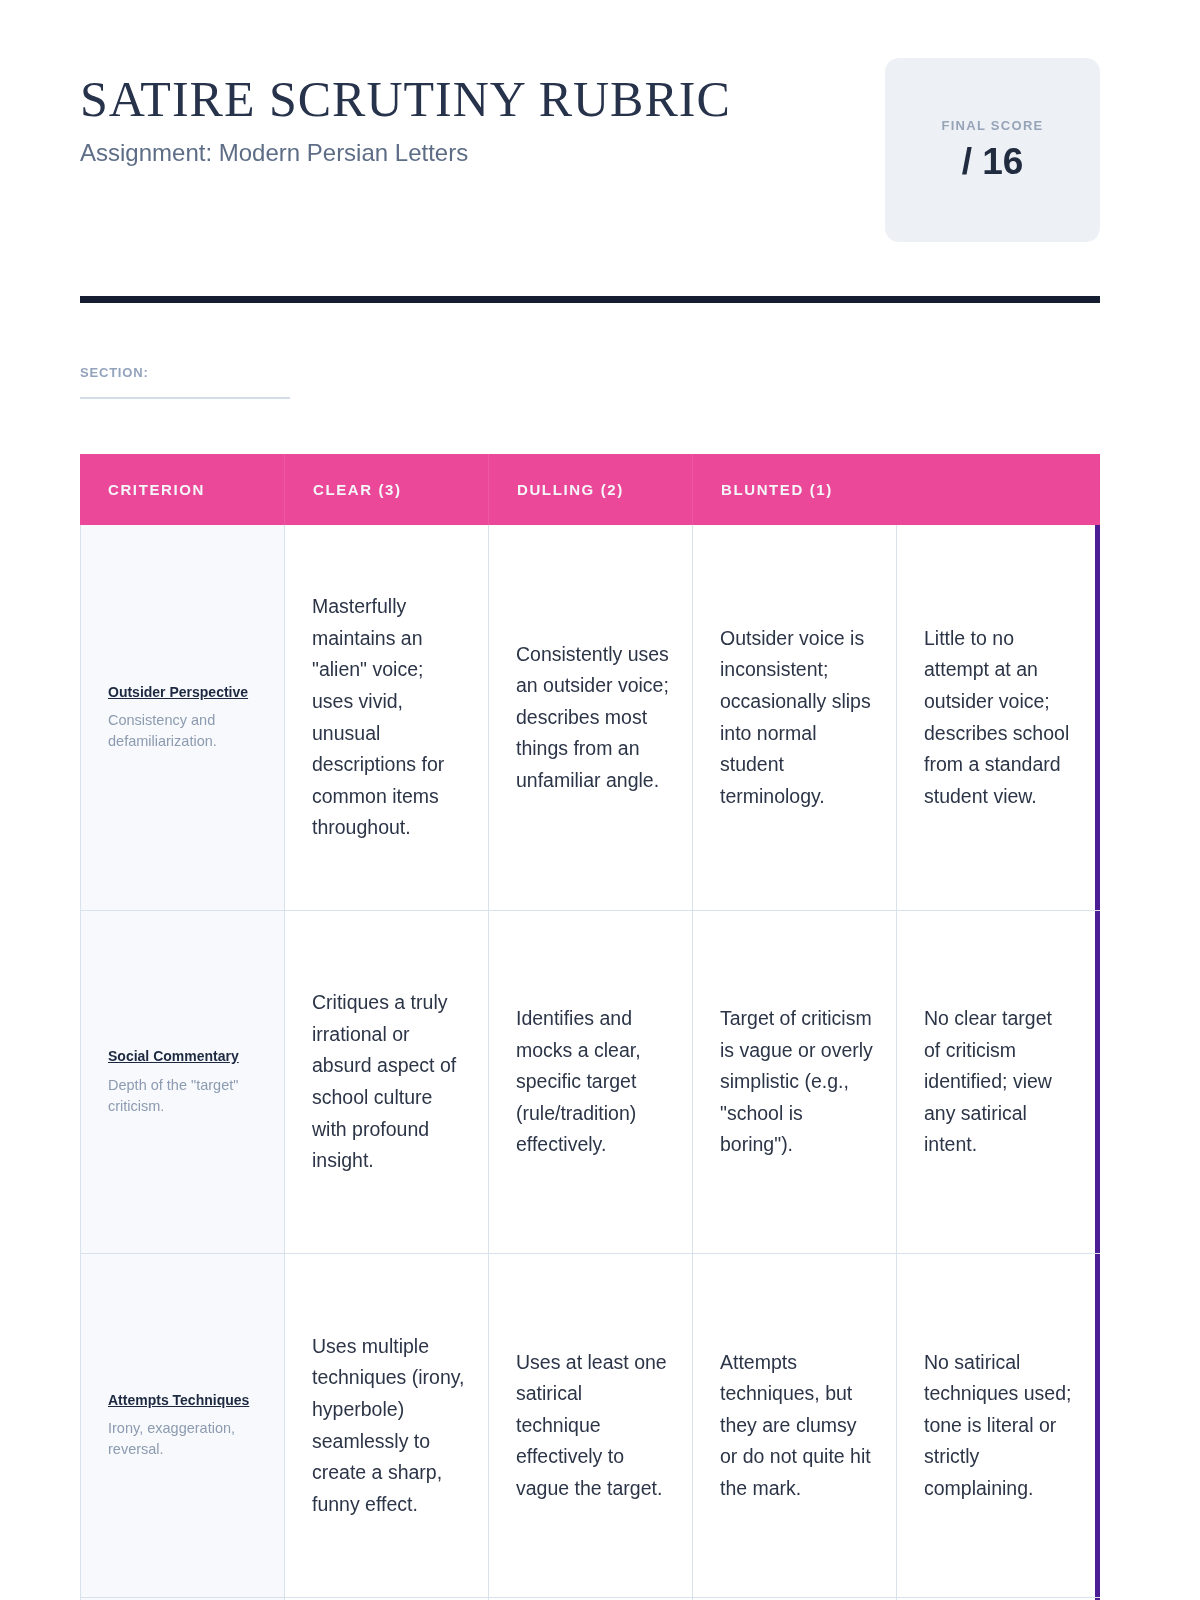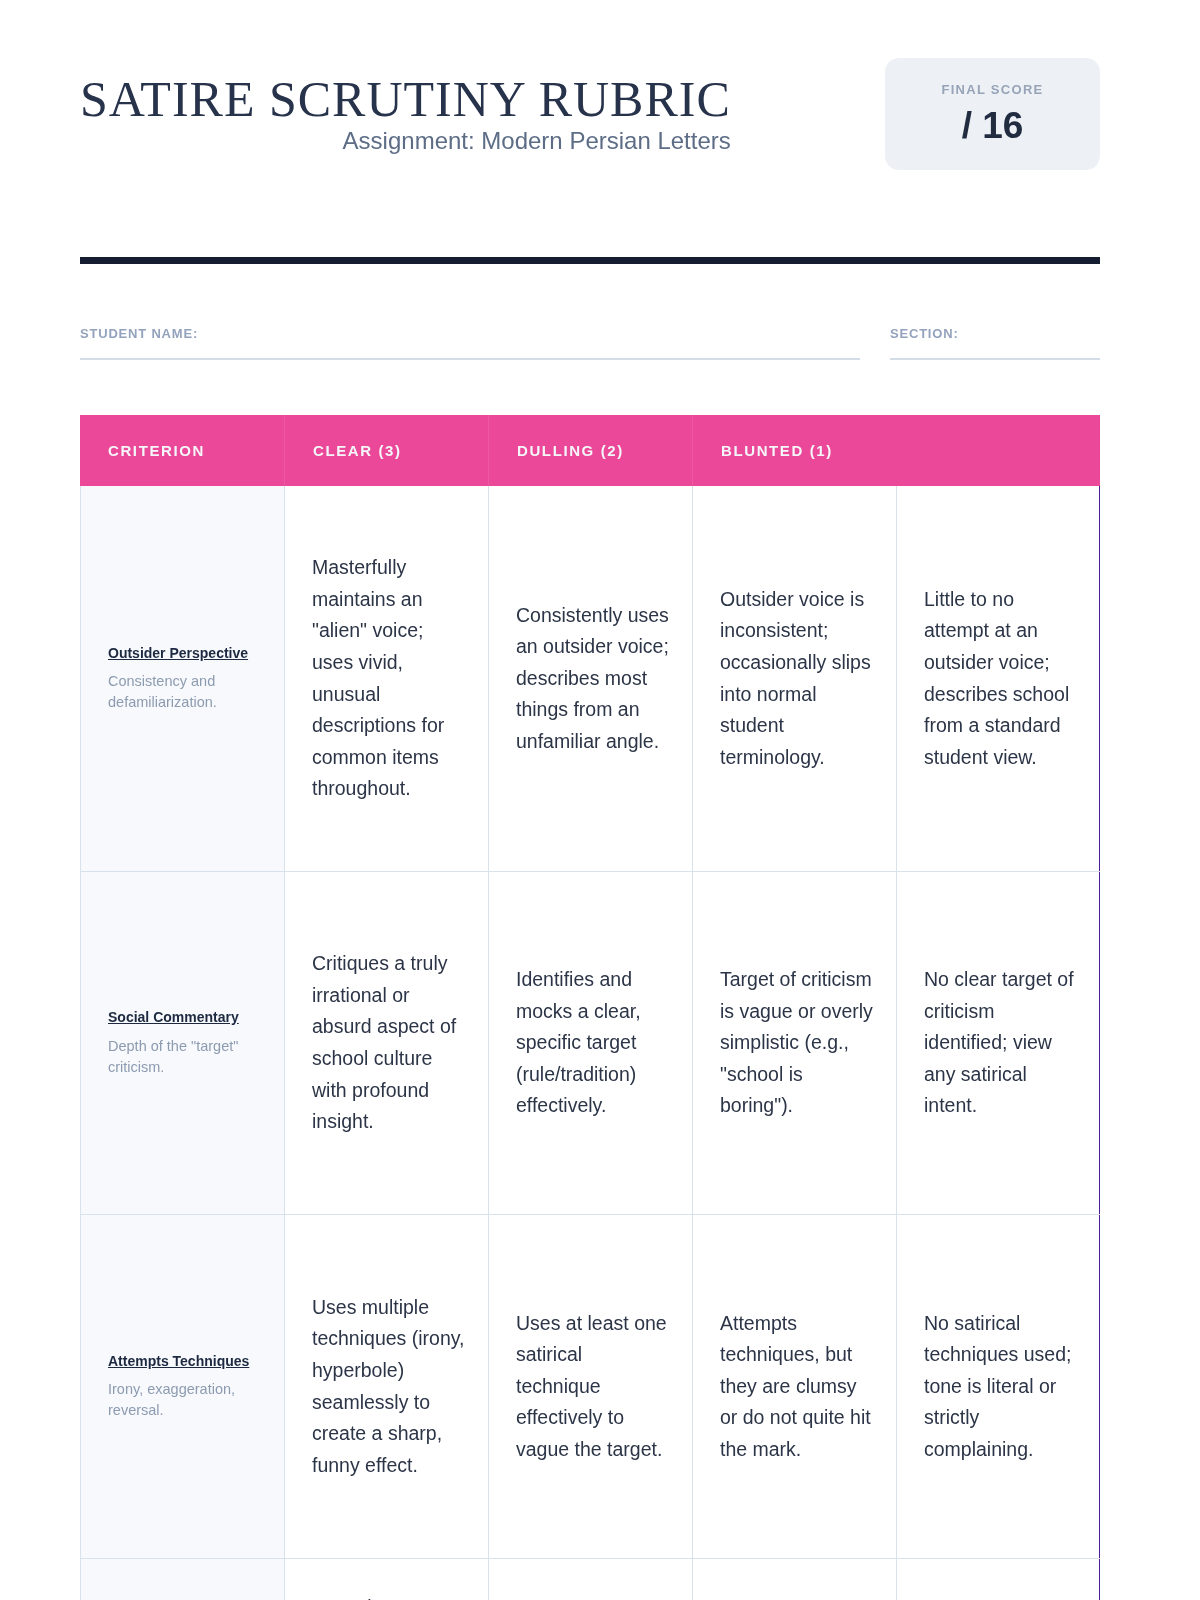--- a/index.html
+++ b/index.html
@@ -9,24 +9,24 @@
   .page { width: 1200px; height: 1600px; padding: 58px 100px 0 80px; overflow: hidden; }
 
   
   .top { display: flex; justify-content: space-between; align-items: flex-start; min-height: 145px; }
   .title-block { padding-top: 14px; }
   h1.doc-title {
     font-family: "Liberation Serif", serif;
     font-size: 50px; font-weight: 500; letter-spacing: 1px;
     color: #27324b; line-height: 1.1; white-space: nowrap;
   }
-  .doc-subtitle { margin-top: 0; font-size: 24px; font-weight: 500; color: #5d6d86; text-align: right; }
+  .doc-subtitle { margin-top: 12px; font-size: 24px; font-weight: 500; color: #5d6d86; }
 
   .score-box {
-    width: 215px; height: 112px; background: #edf1f6; border-radius: 14px;
+    width: 215px; height: 184px; background: #edf1f6; border-radius: 14px;
     display: flex; flex-direction: column; justify-content: center; align-items: center; gap: 8px;
     flex-shrink: 0;
   }
   .score-label { font-size: 13px; font-weight: 700; letter-spacing: 1.3px; color: #97a4b8; }
   .score-value { font-size: 37px; font-weight: 700; color: #222c40; }
 
   
   .rule { height: 7px; background: #141e30; margin-top: 54px; }
 
   
@@ -52,21 +52,21 @@
     display: grid; grid-template-columns: repeat(5, 1fr);
     border-bottom: 1px solid #d8e1ec;
   }
   .trow .cell {
     border-left: 1px solid #d8e1ec;
     display: flex; align-items: center;
     padding: 22px 22px 22px 27px;
     font-size: 19.5px; line-height: 1.62; color: #2c3547;
     background: #ffffff;
   }
-  .trow .cell:last-child { border-right: 1px solid #4c1d95; }
+  .trow .cell:last-child { border-right: 5px solid #4c1d95; }
   .trow .cell.crit { background: #f7f9fc; }
 
   .row-0 { min-height: 386px; }
   .row-1 { min-height: 343px; }
   .row-2 { min-height: 344px; }
   .row-3 { min-height: 345px; }
   .row-3 .cell { align-items: flex-start; padding-top: 33px; }
 
   .crit-title { font-size: 14px; font-weight: 700; color: #1d2940; line-height: 1.35; text-decoration: underline; }
   .crit-note { margin-top: 9px; font-size: 14.5px; line-height: 1.45; color: #8d9bb0; }
@@ -83,24 +83,20 @@
     </div>
     <div class="score-box">
       <div class="score-label">FINAL SCORE</div>
       <div class="score-value">/ 16</div>
     </div>
   </div>
 
   <div class="rule"></div>
 
   <div class="fields">
-    <div class="field-student">
-      <div class="field-label">STUDENT NAME:</div>
-      <div class="field-line"></div>
-    </div>
     <div class="field-section">
       <div class="field-label">SECTION:</div>
       <div class="field-line"></div>
     </div>
   </div>
 
   <div class="rubric">
 
     <div class="thead">
       <div class="hcell">CRITERION</div>

